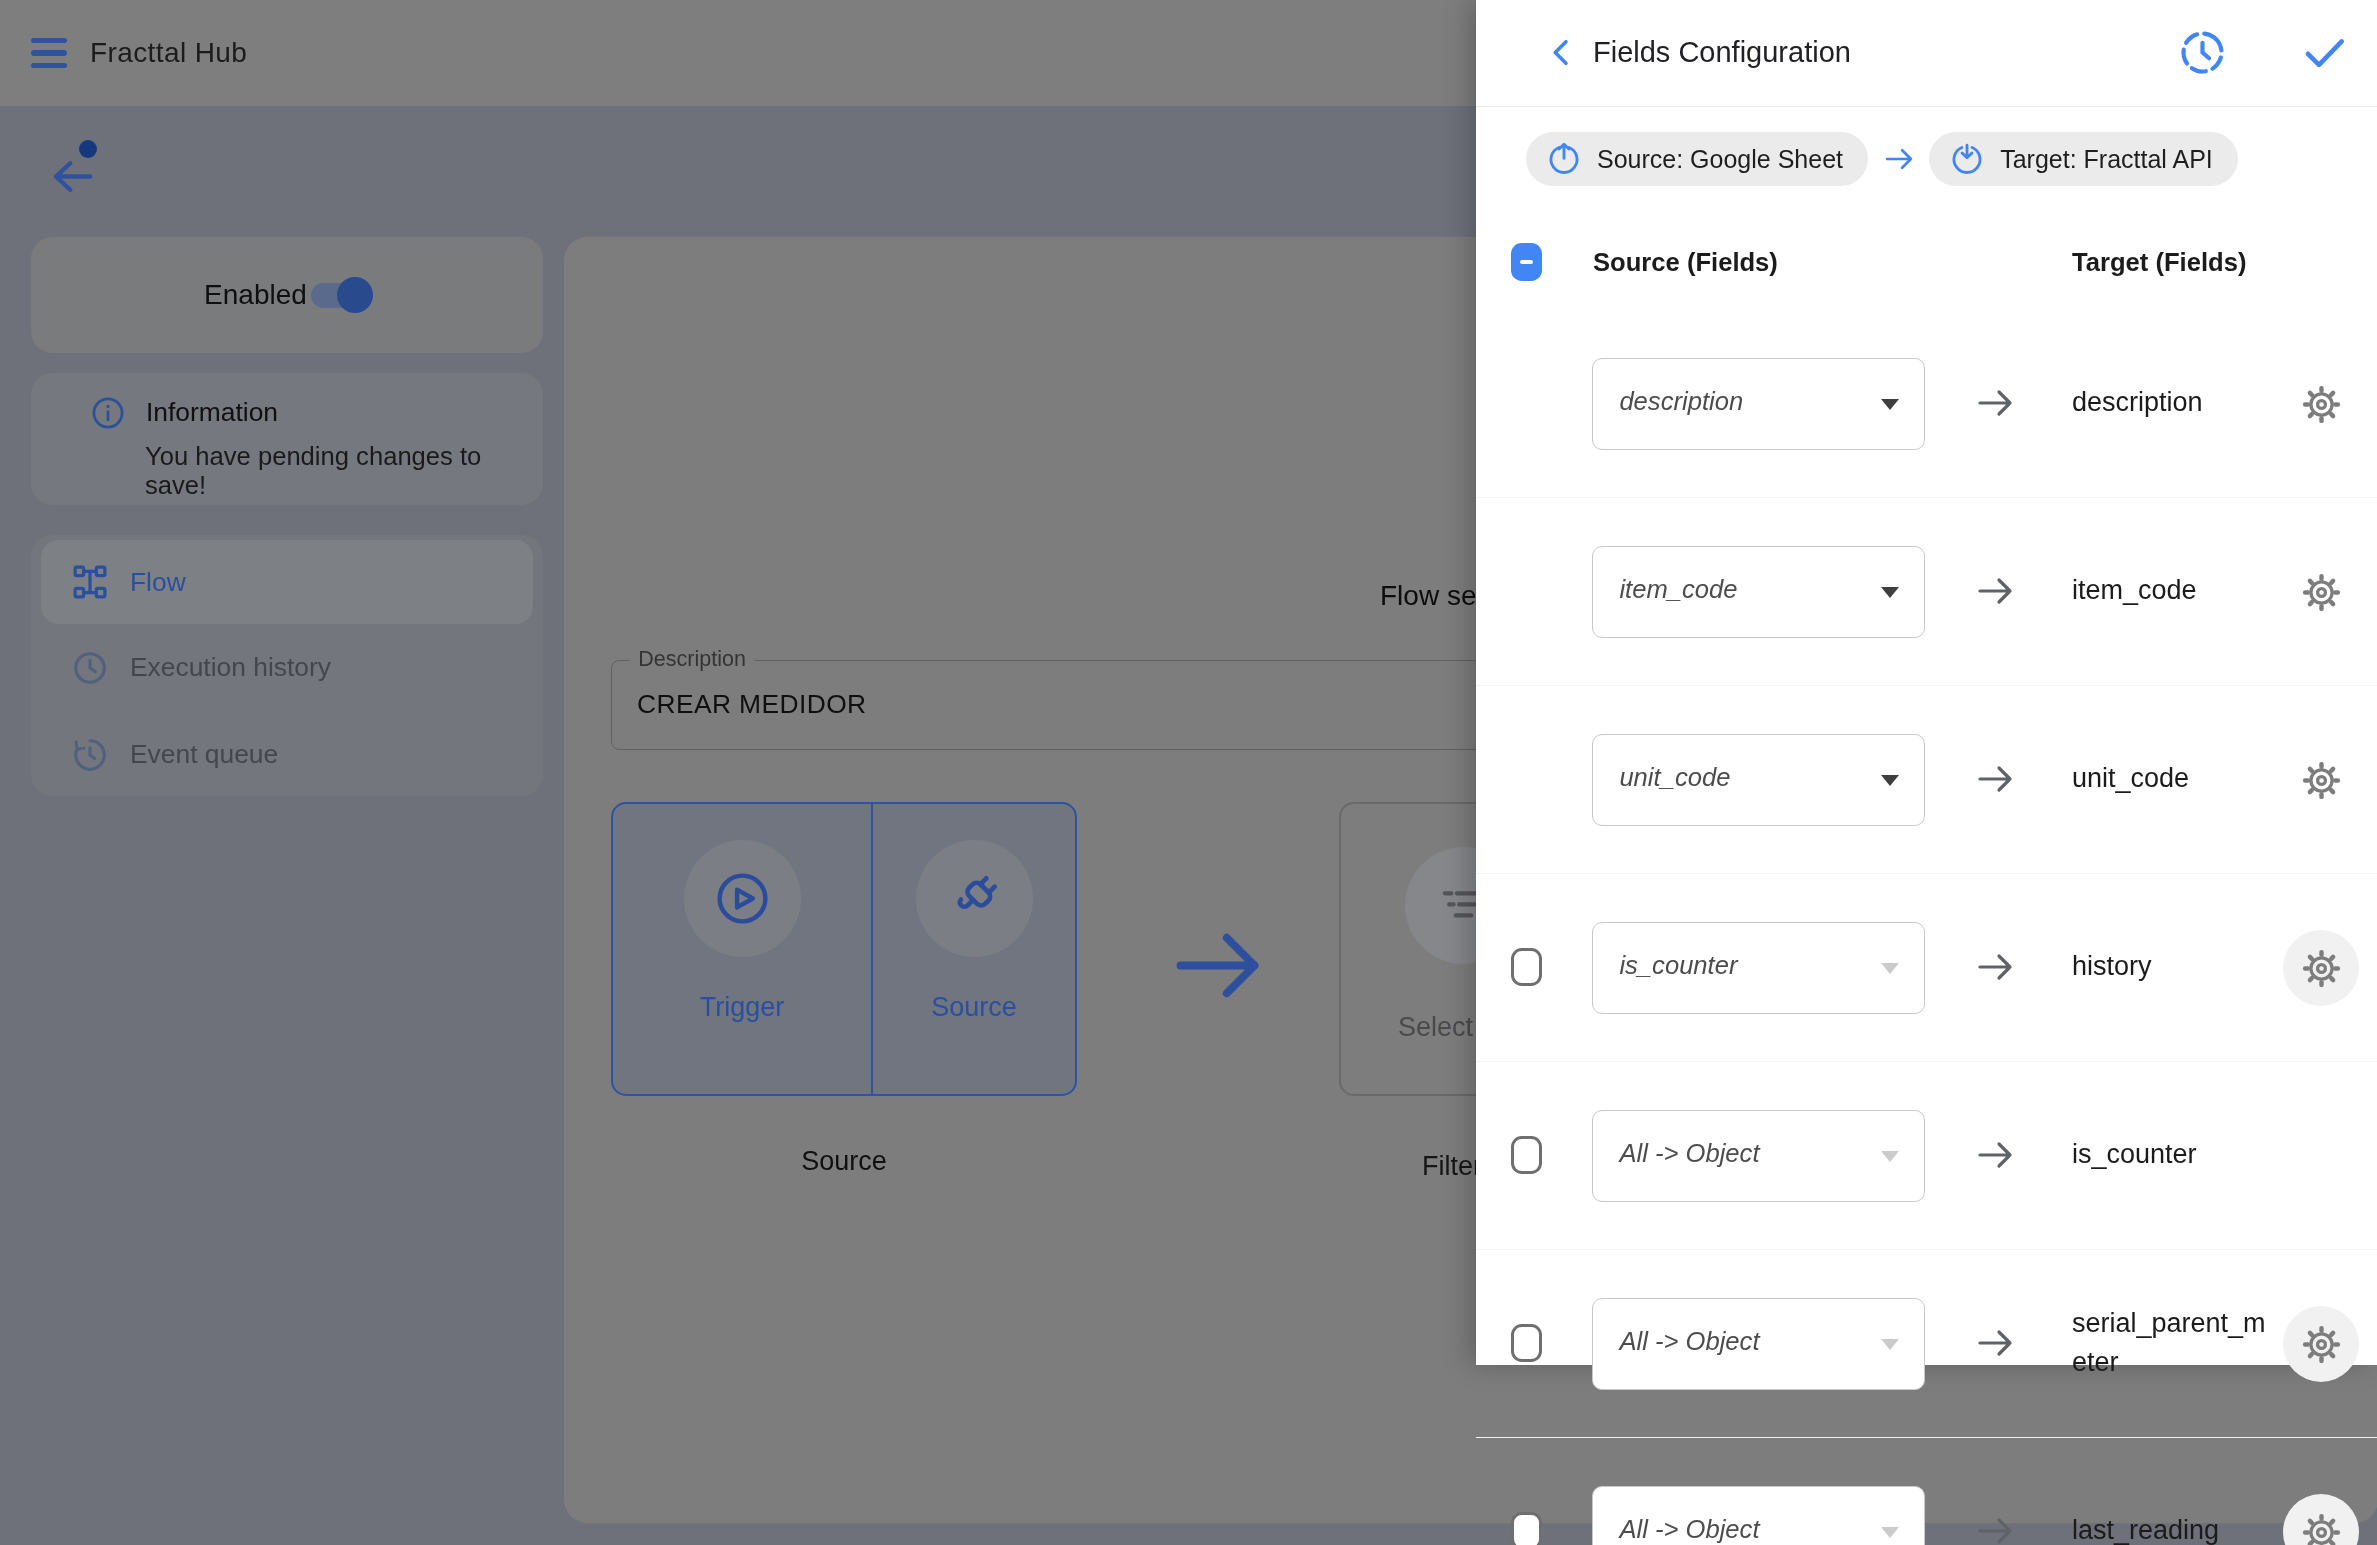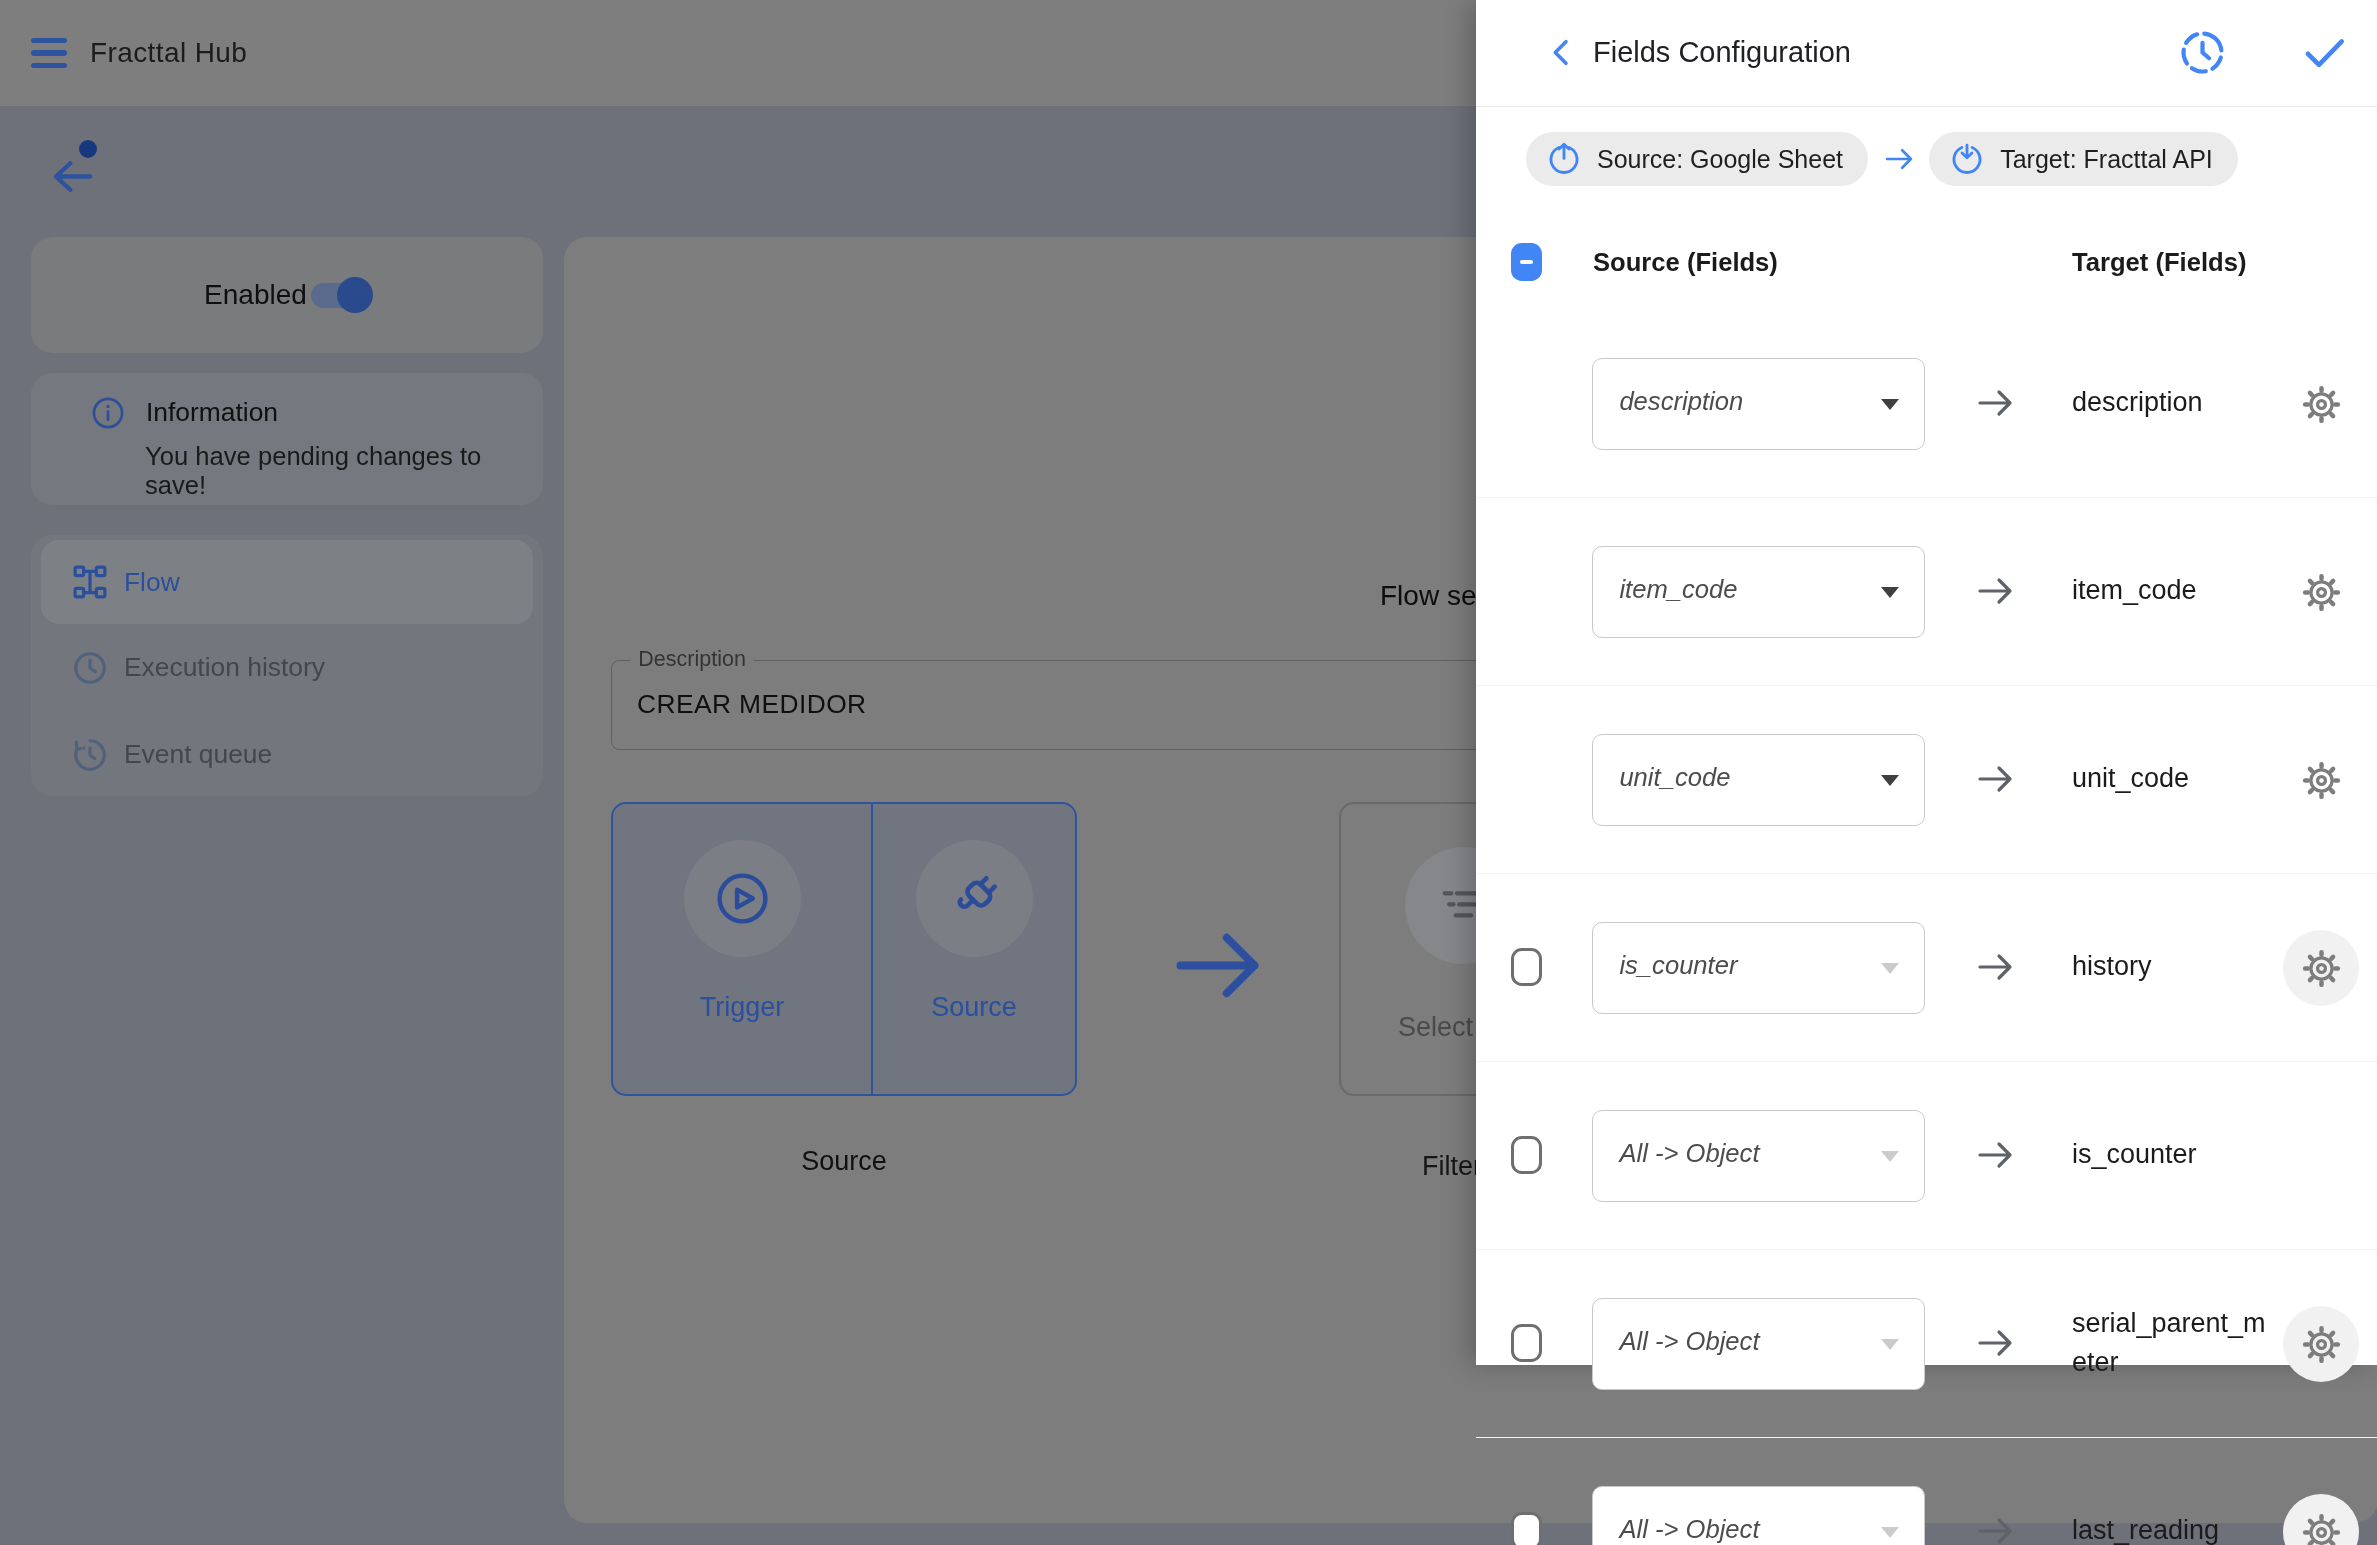--- a/index.html
+++ b/index.html
@@ -26,21 +26,21 @@
   #card-enabled .lbl{font-size:28px;color:#0f0f0f;}
   .toggle{position:relative;width:59px;height:25px;border-radius:13.2px;background:#5a6a8d;cursor:pointer;}
   .toggle .knob{position:absolute;right:-3.3px;top:-5.8px;width:36px;height:36px;border-radius:50%;background:#2a4a8e;}
 
   #card-info{top:373px;height:132px;background:#75797f;border-radius:21.5px;}
   #card-info .row{display:flex;align-items:center;padding:21.5px 0 0 59px;gap:20px;}
   #card-info .title{font-size:26.4px;font-weight:500;color:#101010;}
   #card-info .msg{padding:11.6px 0 0 114px;font-size:25.6px;color:#1a1a1a;}
 
   #card-nav{top:535px;height:261px;background:#73777d;border-radius:21.5px;padding-top:0;}
-  .nav-item{position:relative;height:87px;display:flex;align-items:center;gap:15px;padding-left:40px;cursor:pointer;}
+  .nav-item{position:relative;height:87px;display:flex;align-items:center;gap:21px;padding-left:40px;cursor:pointer;}
   .nav-item .nlbl{font-size:26.4px;color:#43474d;}
   .nav-item.active{margin:5px 10px 0 10px;height:84px;border-radius:18px;background:#7d8084;padding-left:30px;}
   .nav-item.active .nlbl{color:#2a4f9d;font-weight:400;}
 
   #content{left:564px;top:237px;width:1814px;height:1286px;border-radius:23px;background:#7d7d7d;}
   #flow-settings{left:1380px;top:580px;font-size:28px;font-weight:500;color:#0d0d0d;white-space:nowrap;}
   #desc-field{left:611px;top:660px;width:1701px;height:88px;border:1.7px solid #60605e;border-radius:8.3px;}
   #desc-field .legend{position:absolute;left:18px;top:-14px;background:#7d7d7d;padding:0 8.3px;font-size:21.5px;color:#343434;}
   #desc-field .value{position:absolute;left:25px;top:28px;font-size:26.4px;color:#0f0f0f;letter-spacing:0.4px;}
 

